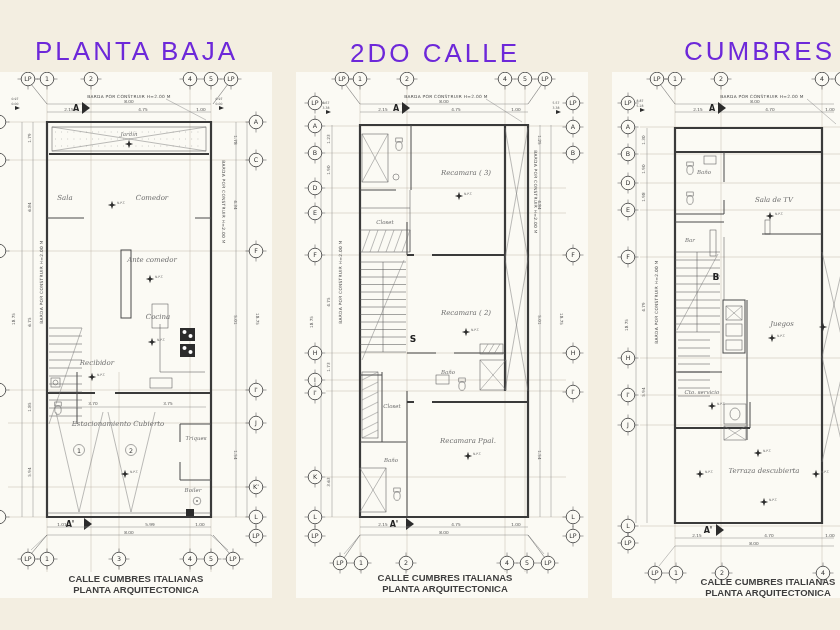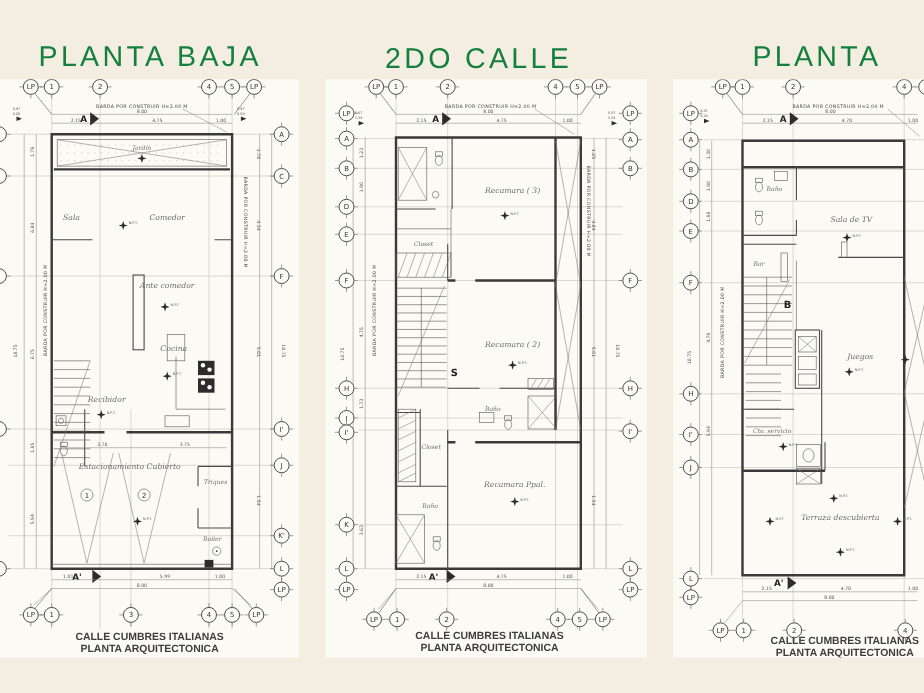--- a/index.html
+++ b/index.html
@@ -1,19 +1,19 @@
 <!DOCTYPE html>
 <html><head>
 <meta charset="utf-8">
 <style>
   html,body{margin:0;padding:0;}
   body{width:840px;height:630px;background:#f3eee1;position:relative;overflow:hidden;
        font-family:"Liberation Sans",sans-serif;}
   .big-title{position:absolute;font-family:"Liberation Sans",sans-serif;font-size:26px;
-       letter-spacing:3px;color:#15803d;font-weight:400;}
+       letter-spacing:3px;color:#6d28d9;font-weight:400;}
   .panel{position:absolute;top:72px;height:526px;background:#fbfaf4;}
   .panel svg{display:block;}
   #p1{left:0;width:272px;}
   #p2{left:296px;width:292px;}
   #p3{left:612px;width:228px;overflow:hidden;}
   
   .w{stroke:#3a3a3a;stroke-width:2.2;fill:none;}
   .m{stroke:#4a4a4a;stroke-width:1;fill:none;}
   .t{stroke:#5a5a5a;stroke-width:.55;fill:none;}
   .d{stroke:#8a8a8a;stroke-width:.5;fill:none;}
@@ -51,21 +51,21 @@
     <path id="flagp" d="M0,0 V-8 L5,-6 L0,-4 Z" class="blk"></path>
     <g id="wc">
       <rect x="-3.2" y="-8" width="6.4" height="4" class="t"></rect>
       <ellipse rx="3.2" ry="4.4" cy="0" class="t"></ellipse>
     </g>
   </defs>
 </svg>
 
 <div class="big-title" style="left:35px;top:36px">PLANTA BAJA</div>
 <div class="big-title" style="left:350px;top:38px">2DO CALLE</div>
-<div class="big-title" style="left:684px;top:36px">PLANTA</div>
+<div class="big-title" style="left:684px;top:36px">CUMBRES</div>
 
 <div class="panel" id="p1">
 <svg width="272" height="526" viewBox="0 0 272 526">
 
   <g>
     <line x1="47" y1="13" x2="47" y2="500" class="g"></line>
         <line x1="91" y1="13" x2="91" y2="500" class="g"></line>
     <line x1="119" y1="300" x2="119" y2="498" class="g"></line>
         <line x1="190" y1="13" x2="190" y2="500" class="g"></line>
     <line x1="211" y1="13" x2="211" y2="500" class="g"></line>

